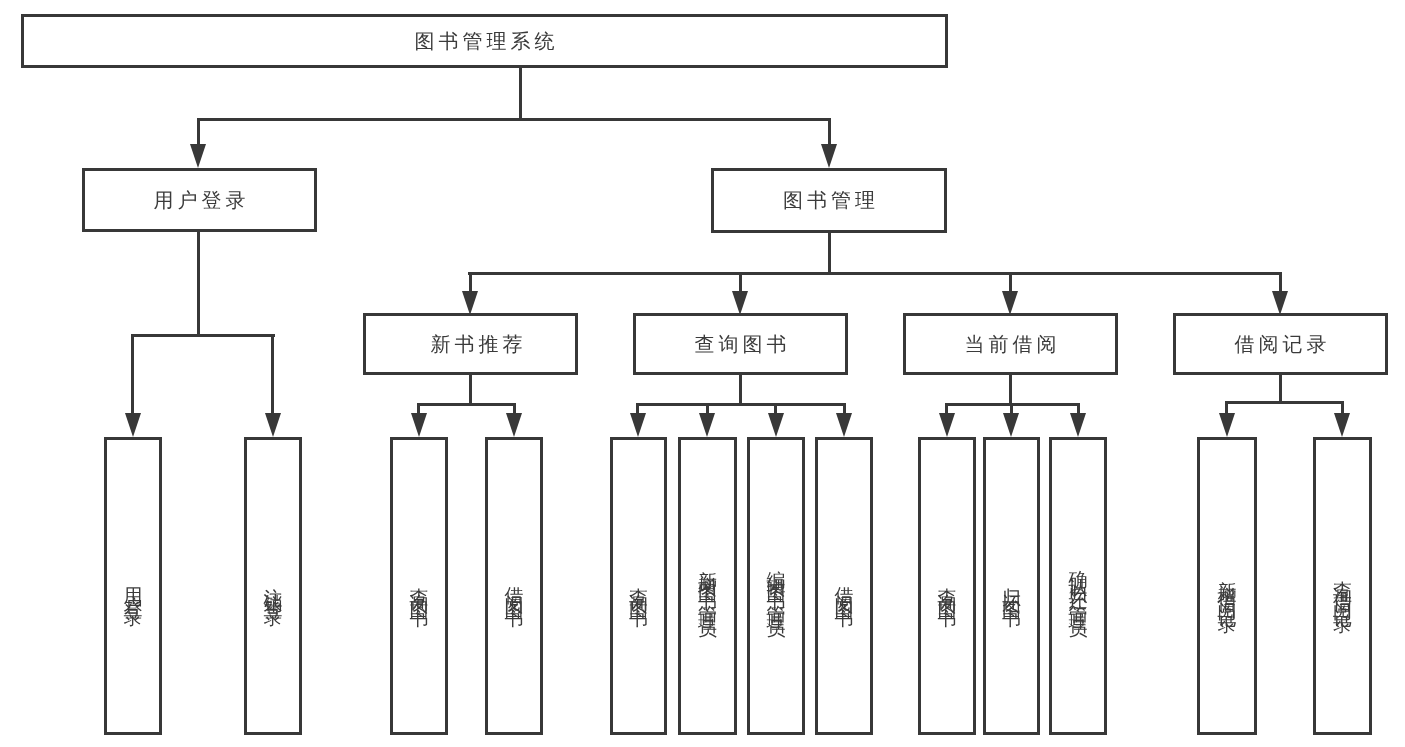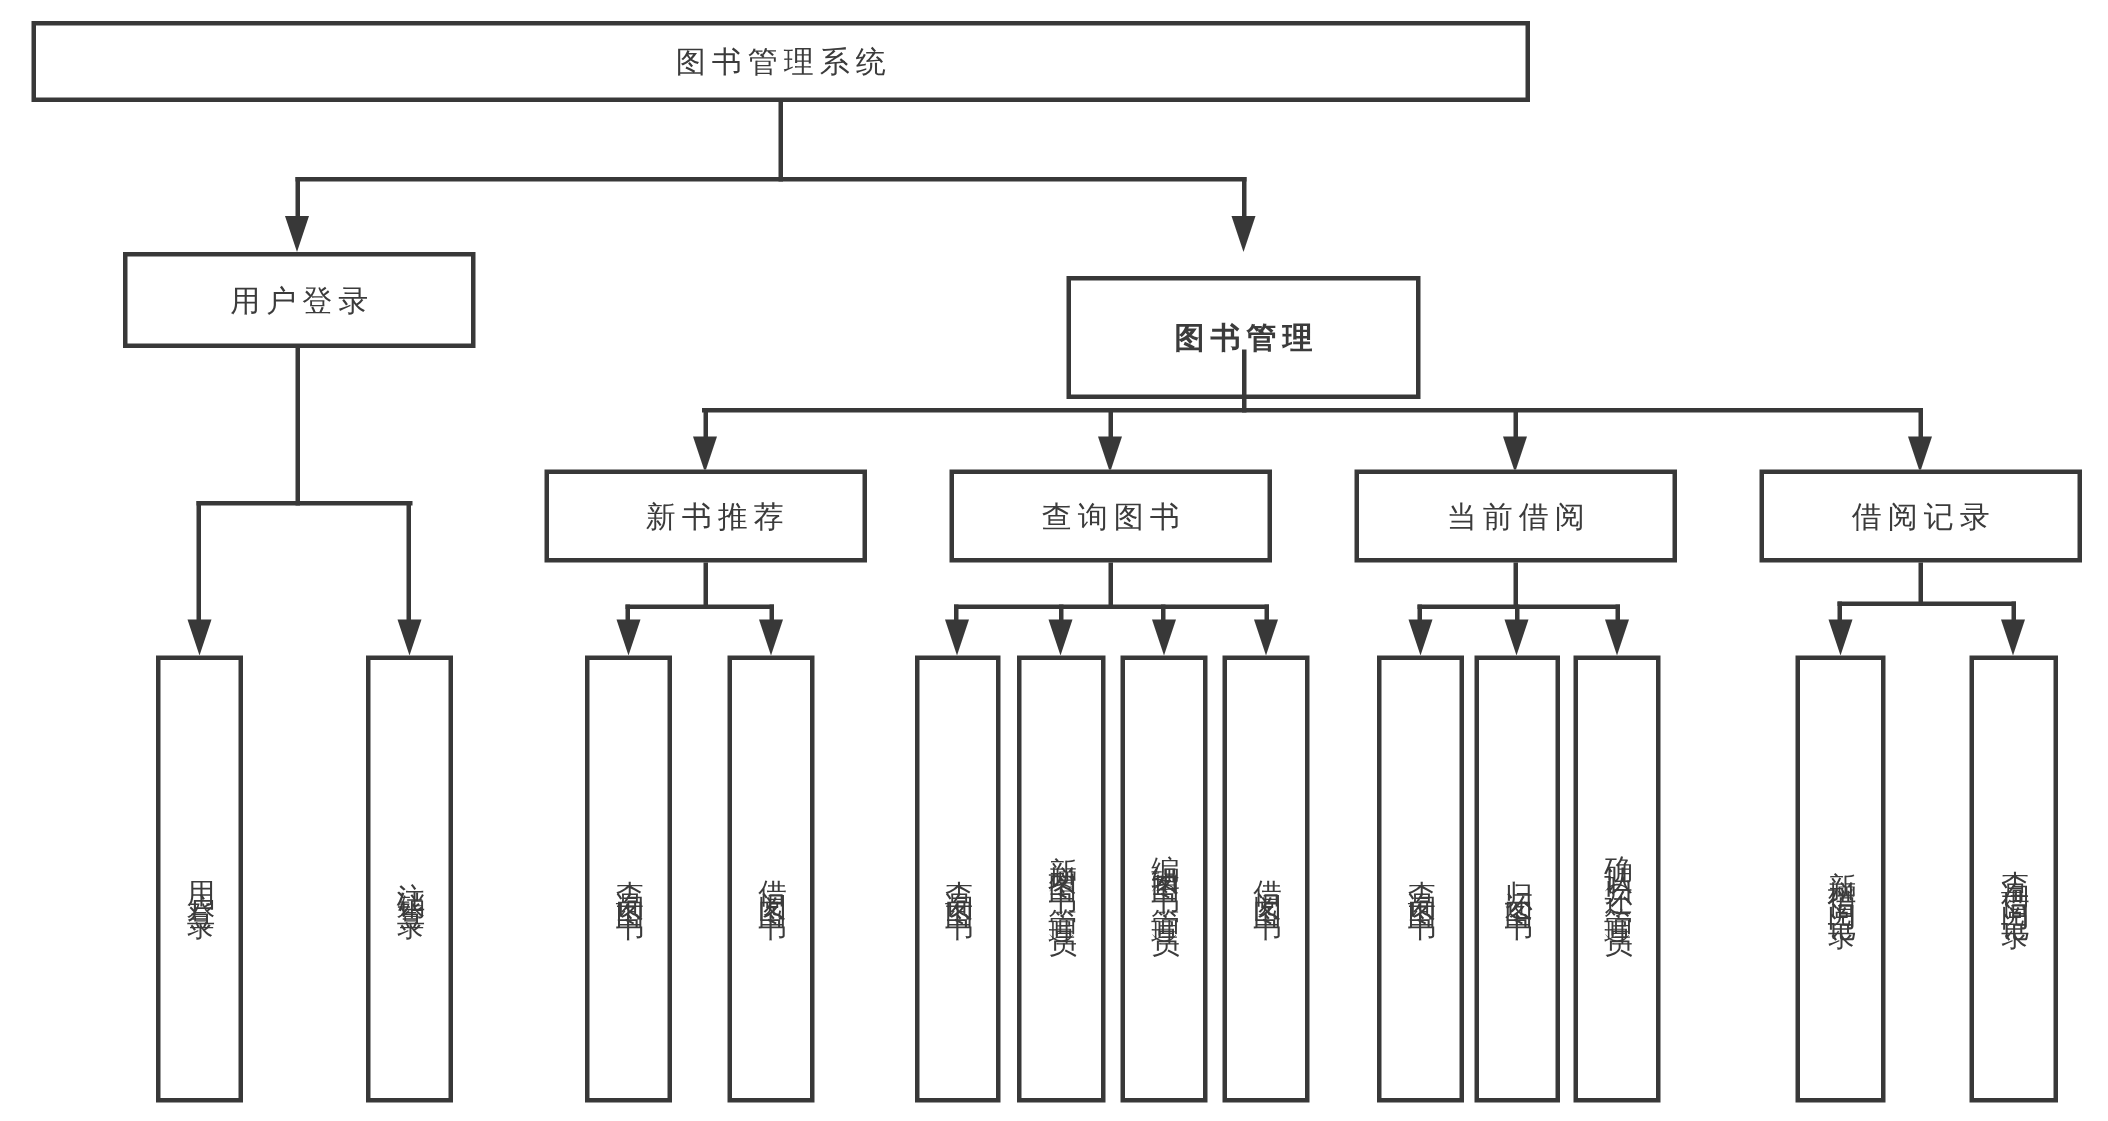--- a/index.html
+++ b/index.html
@@ -32,33 +32,33 @@
     position:absolute; left:1177px; top:715px;
     font-size:20px; color:#a0a4aa; opacity:.9;
     letter-spacing:1px; white-space:nowrap;
   }
 </style>
 </head>
 <body>
 
 <div id="stage">
 
-  <div class="box" style="left:21px; top:14px; width:999px; height:54px;">图书管理系统</div>
+  <div class="box" style="left:21px; top:14px; width:927px; height:54px;">图书管理系统</div>
 
   <div>
     <div class="vl" style="left:519px; top:68px;  height:53px;"></div>
     <div class="hl" style="left:197px; top:118px; width:634px;"></div>
     <div class="vl" style="left:197px; top:118px; height:32px;"></div>
     <div class="ah" style="left:190px; top:144px;"></div>
     <div class="vl" style="left:828px; top:118px; height:32px;"></div>
     <div class="ah" style="left:821px; top:144px;"></div>
   </div>
 
   <div class="box" style="left:82px;  top:168px; width:235px; height:64px;">用户登录</div>
-  <div class="box" style="left:711px; top:184px; width:236px; height:82px;font-weight:bold;">图书管理</div>
+  <div class="box" style="left:711px; top:168px; width:236px; height:65px;">图书管理</div>
 
   <div>
     <div class="vl" style="left:197px; top:232px; height:105px;"></div>
     <div class="hl" style="left:131px; top:334px; width:144px;"></div>
     <div class="vl" style="left:131px; top:334px; height:83px;"></div>
     <div class="ah" style="left:125px; top:413px;"></div>
     <div class="vl" style="left:271px; top:334px; height:83px;"></div>
     <div class="ah" style="left:265px; top:413px;"></div>
   </div>
 

